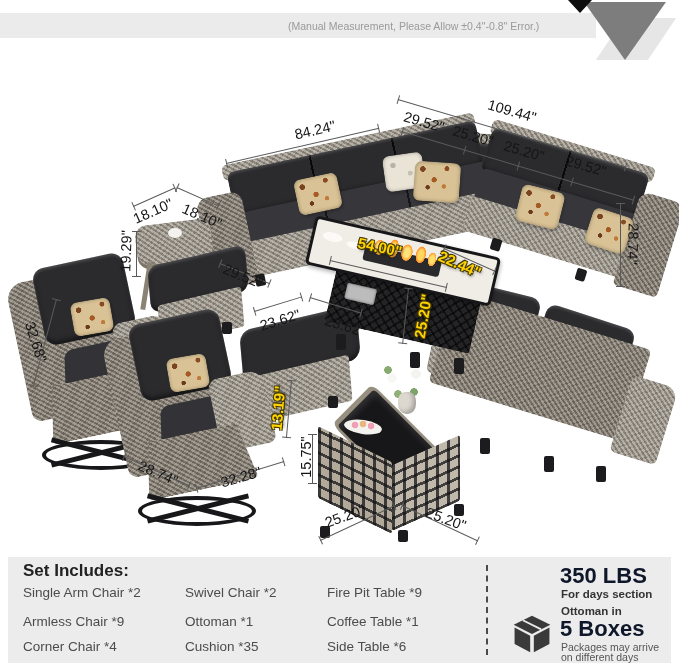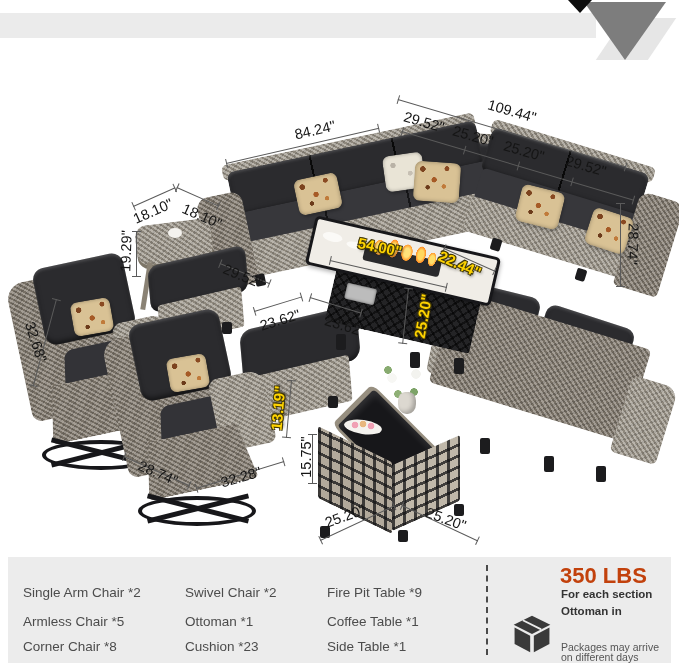--- a/index.html
+++ b/index.html
@@ -66,31 +66,32 @@
   .p-item{position:absolute;font-size:13.5px;color:#4c4c4c;white-space:nowrap;}
   .p-divider{position:absolute;left:478px;top:8px;height:90px;border-left:2px dashed #4a4a4a;}
   .kb{position:absolute;left:505px;top:2px;width:40px;height:48px;}
   .kb-handle{position:absolute;left:7px;top:0;width:26px;height:20px;border:6px solid #3a3a3a;
              border-bottom:0;border-radius:12px 12px 2px 2px;box-sizing:border-box;}
   .kb-body{position:absolute;left:0;top:13px;width:40px;height:35px;background:#3a3a3a;
            border-radius:50% 50% 45% 45%;display:flex;align-items:center;justify-content:center;}
   .kb-body::before{content:"";position:absolute;left:3px;top:7px;width:10px;height:18px;
            border-left:3px solid #ececec;border-radius:50%;transform:rotate(14deg);}
   .kb-lbs{color:#ececec;font-size:11px;font-weight:bold;font-style:italic;letter-spacing:.5px;z-index:2;}
-  .big-val{position:absolute;font-size:22px;font-weight:800;color:#c2410c;white-space:nowrap;}
+  .big-val{position:absolute;font-size:22px;font-weight:800;color:#0f172a;white-space:nowrap;}
   .small-bold{position:absolute;font-size:11.5px;font-weight:bold;color:#333;white-space:nowrap;}
   .small-note{position:absolute;font-size:10.5px;color:#555;white-space:nowrap;}
 </style>
 </head>
 <body>
 
 <div id="root">
 
   <div class="h-stripe"></div>
   <div class="h-tri-shadow"></div>
+  <div class="h-note">(Manual Measurement, Please Allow ±0.4"-0.8" Error.)</div>
   <div class="h-tri"></div>
   <div class="h-tri-accent"></div>
 
   <div class="abs" style="left:448px;top:140px;width:84px;height:92px;transform:rotate(3deg);z-index:11">
     <div class="wicker abs" style="left:6px;top:-6px;width:74px;height:20px;border-radius:6px"></div>
     <div class="cushion abs" style="left:2px;top:4px;width:78px;height:56px;border-radius:10px"></div>
     <div class="abs" style="left:8px;top:52px;width:70px;height:34px;background:#3a3a3e;border-radius:6px"></div>
   </div>
 
   <div class="abs" style="left:204px;top:146px;width:292px;height:140px;transform:rotate(-12deg);z-index:12">
@@ -248,42 +249,44 @@
   <span class="dim" style="left:158px;top:473px;--r:24deg">28.74"</span>
   <span class="dim" style="left:241px;top:477px;--r:-16deg">32.28"</span>
   <span class="dim" style="left:306px;top:457px;--r:-90deg">15.75"</span>
   <span class="dim" style="left:345px;top:516px;--r:-20deg">25.20"</span>
   <span class="dim" style="left:446px;top:519px;--r:20deg">25.20"</span>
   <span class="dim yellow" style="left:380px;top:247px;--r:12deg">54.00"</span>
   <span class="dim yellow" style="left:460px;top:264px;--r:24deg">22.44"</span>
   <span class="dim yellow" style="left:423px;top:316px;--r:-80deg">25.20"</span>
 
   <div class="panel">
+    <div class="p-title">Set Includes:</div>
 
     <span class="p-item" style="left:15px;top:28px">Single Arm Chair *2</span>
-    <span class="p-item" style="left:15px;top:57px">Armless Chair  *5</span>
-    <span class="p-item" style="left:15px;top:82px">Corner Chair *8</span>
+    <span class="p-item" style="left:15px;top:57px">Armless Chair  *9</span>
+    <span class="p-item" style="left:15px;top:82px">Corner Chair *4</span>
 
     <span class="p-item" style="left:177px;top:28px">Swivel Chair *2</span>
     <span class="p-item" style="left:177px;top:57px">Ottoman *1</span>
-    <span class="p-item" style="left:177px;top:82px">Cushion *23</span>
+    <span class="p-item" style="left:177px;top:82px">Cushion *35</span>
 
     <span class="p-item" style="left:319px;top:28px">Fire Pit Table *9</span>
     <span class="p-item" style="left:319px;top:57px">Coffee Table *1</span>
-    <span class="p-item" style="left:319px;top:82px">Side Table *1</span>
+    <span class="p-item" style="left:319px;top:82px">Side Table *6</span>
 
     <div class="p-divider"></div>
 
     <span class="big-val" style="left:552px;top:6px">350 LBS</span>
-    <span class="small-bold" style="left:553px;top:31px">For each section</span>
+    <span class="small-bold" style="left:553px;top:31px">For days section</span>
 
     <svg style="position:absolute;left:502px;top:55px" width="44" height="44" viewBox="0 0 48 48">
       <path fill="#3a3a3a" d="M24 4 L44 14 L24 24 L4 14 Z"></path>
       <path fill="none" stroke="#ececec" stroke-width="2" d="M14 9 L34 19"></path>
       <path fill="#3a3a3a" d="M5 17 L22 26 L22 44 L5 35 Z"></path>
       <path fill="#3a3a3a" d="M43 17 L26 26 L26 44 L43 35 Z"></path>
     </svg>
     <span class="small-bold" style="left:553px;top:48px">Ottoman in</span>
+    <span class="big-val" style="left:552px;top:59px">5 Boxes</span>
     <span class="small-note" style="left:553px;top:84px">Packages may arrive</span>
     <span class="small-note" style="left:553px;top:94px">on different days</span>
   </div>
 
 </div>
 
 </body></html>

